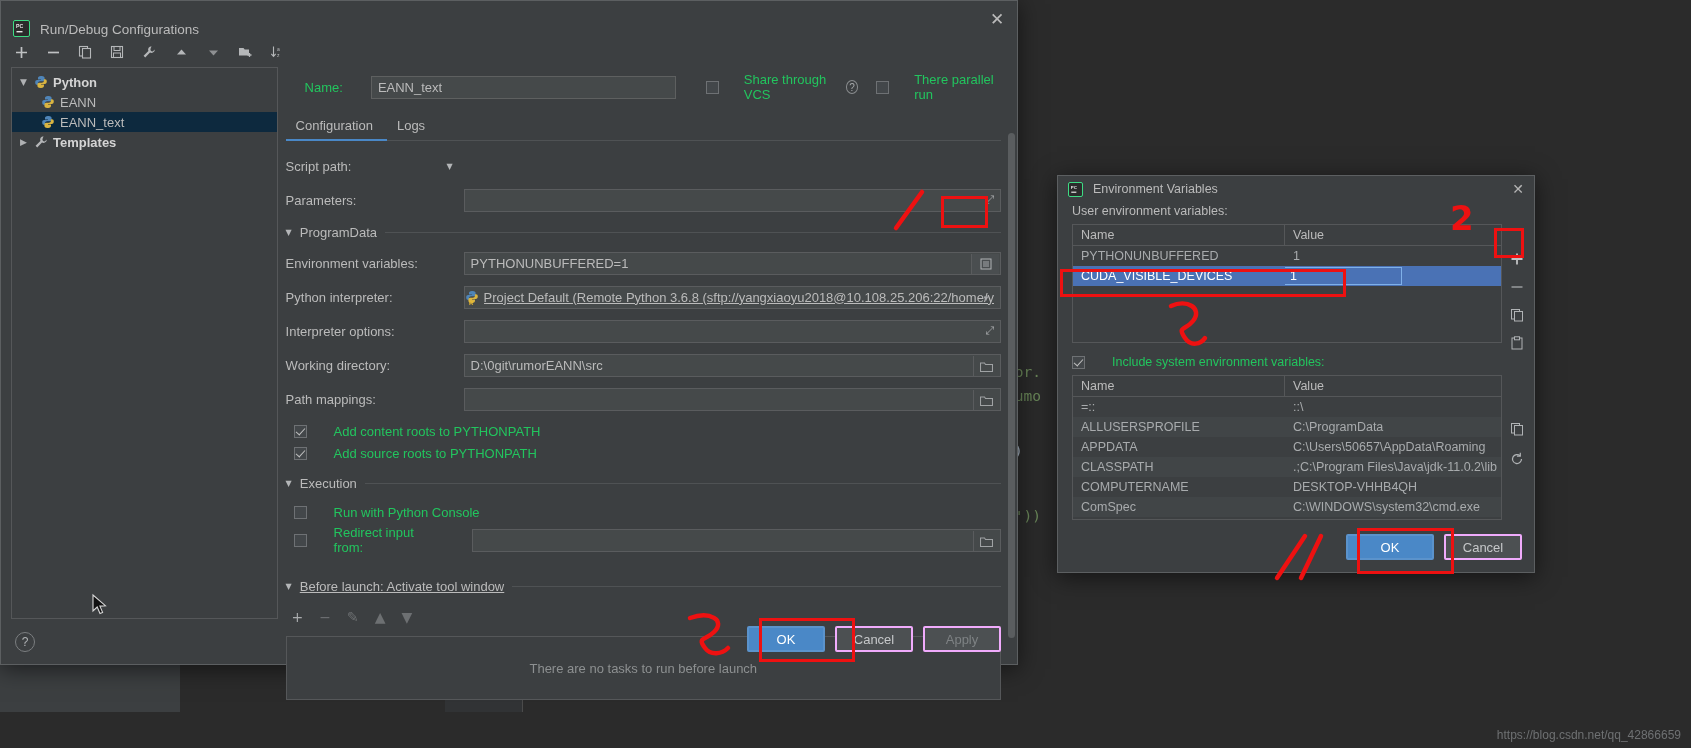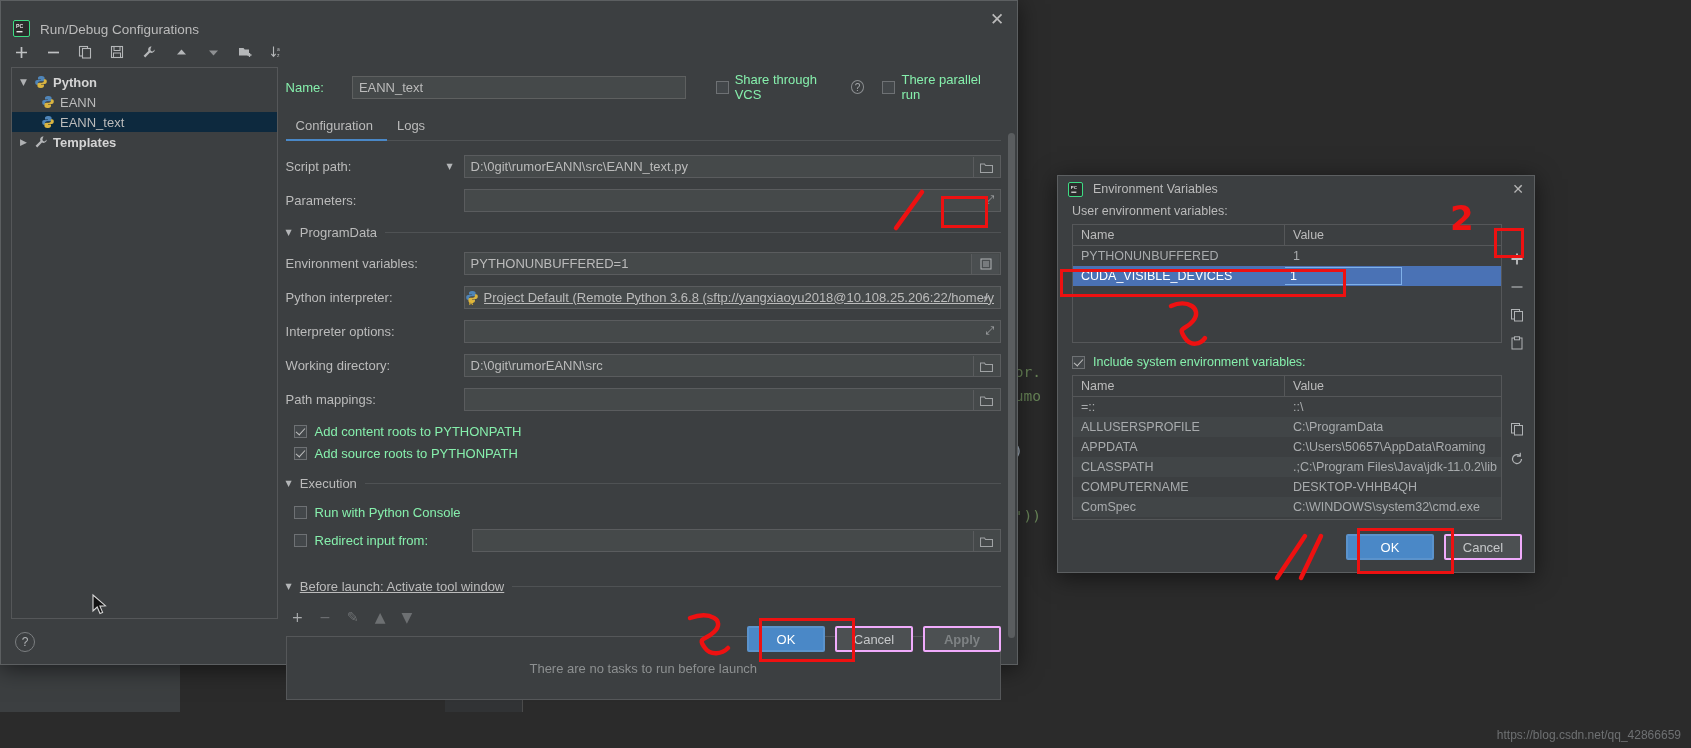--- a/index.html
+++ b/index.html
@@ -162,21 +162,21 @@
     flex: 1;
     position: relative;
     padding: 0 16px 0 8px;
   }
   .name-row {
     display:flex; align-items:center;
     margin-top: 8px;
     height: 24px;
   }
   .lbl {
-    color:#86efac; font-size:13px;
+    color:#22c55e; font-size:13px;margin-left:19px;
   }
   .u { text-decoration: underline; }
   .name-input {
     margin-left: 28px;
     width: 340px; height: 23px;
     background:#45494a;
     border:1px solid #5e6060;
     color:#bbbbbb;
     font-size:13px;
     padding: 0 6px;
@@ -313,21 +313,21 @@
     color:#c6c8ca;
     font-size:13px;
     display:flex;align-items:center;justify-content:center;
     padding: 0 14px;
   }
   .btn.primary {
     background:#4a88c7;
     border-color:#5b93cc;
     color:#ffffff;
   }
-  .btn.disabled { color:#7e8284;font-weight:bold; }
+  .btn.disabled { color:#7e8284; }
 
   
   .cfg-scroll {
     position:absolute; right:2px; top:66px; width:7px; height:510px;
     background:transparent;
   }
   .cfg-scroll .thumb{
     position:absolute; top:0; left:0; width:7px; height:505px;
     background:#5a5d5f; border-radius:4px;
   }
@@ -600,28 +600,20 @@
       <div class="tabs">
         <div class="tab active">Configuration</div>
         <div class="tab">Logs</div>
       </div>
 
       <div class="form">
 
         <div class="frow">
           <span class="flabel">Script path:</span>
           <span class="fdrop">▼</span>
-          <div class="finput">
-            <span>D:\0git\rumorEANN\src\EANN_text.py</span>
-            <span class="fbtn-folder">
-              <svg width="13" height="11" viewBox="0 0 13 11">
-                  <path d="M0.5 2 h4 l1 1.5 h7 v7 h-12 z" fill="none" stroke="#9fa2a4" stroke-width="1.1"></path>
-                </svg>
-            </span>
-          </div>
         </div>
 
         <div class="frow">
           <span class="flabel">Parameters:</span>
           <span class="fdrop"></span>
           <div class="finput empty">
             <span></span>
             <span class="fbtn-expand">⤢</span>
           </div>
         </div>

